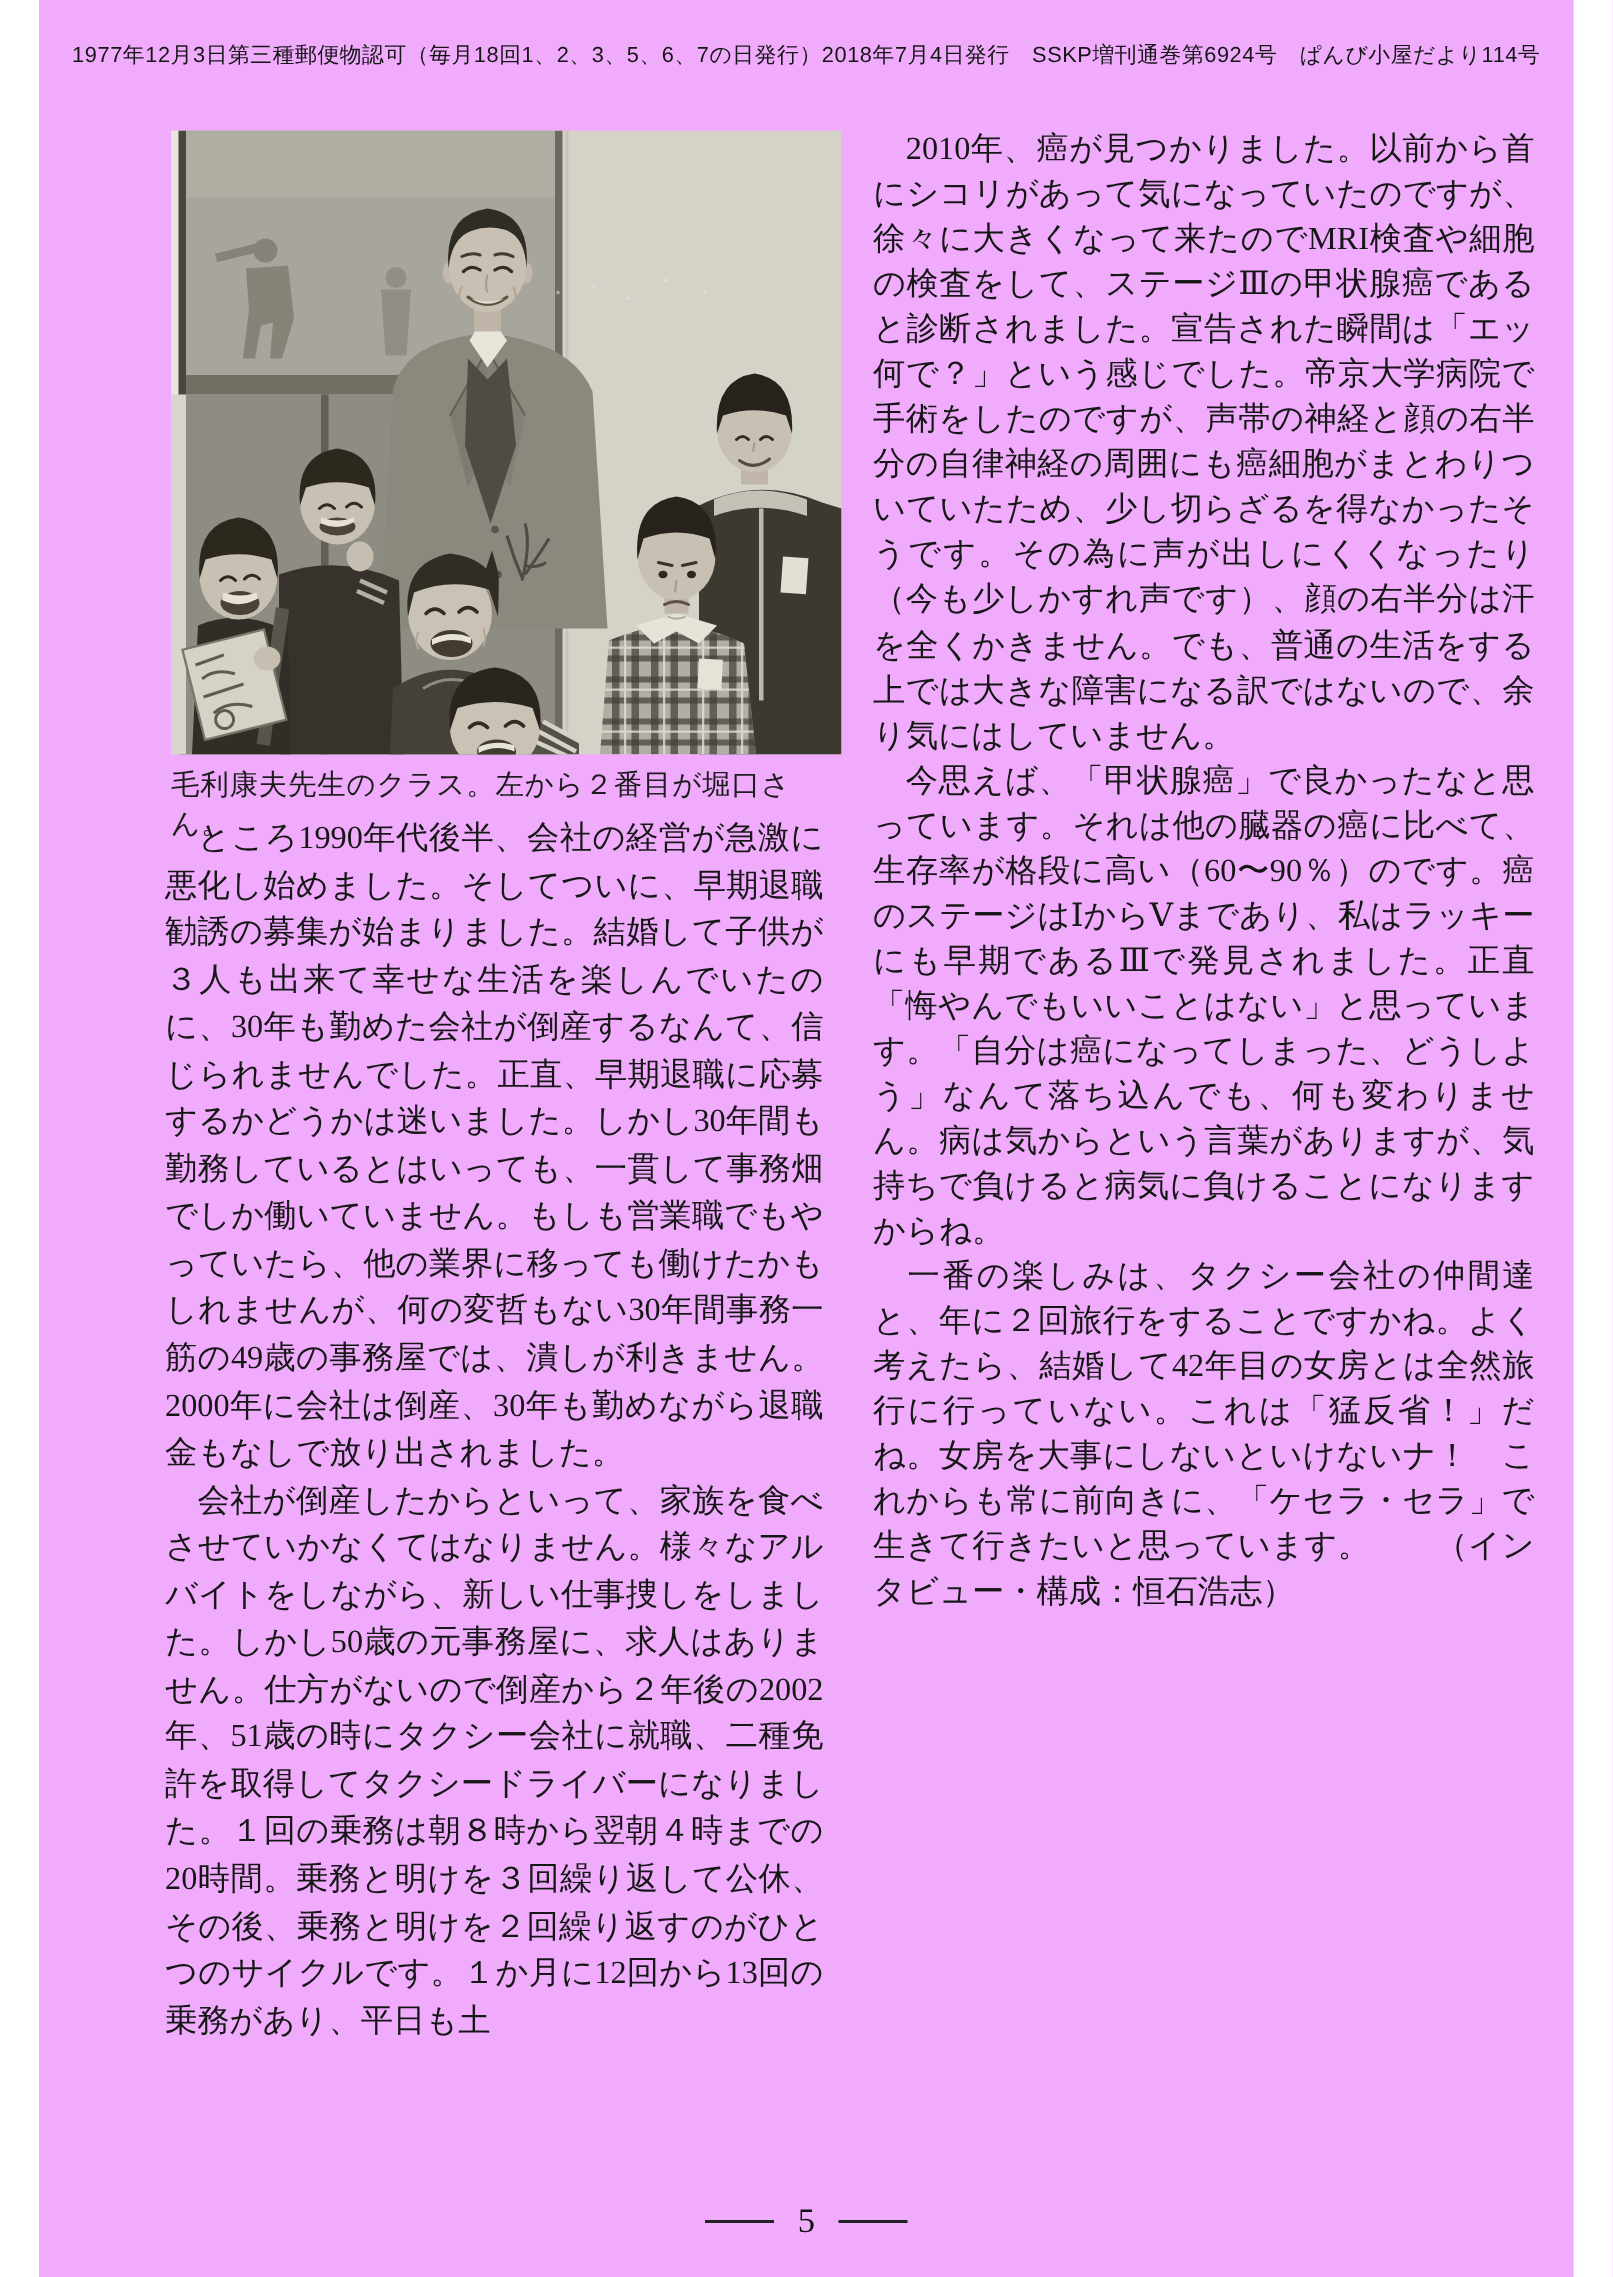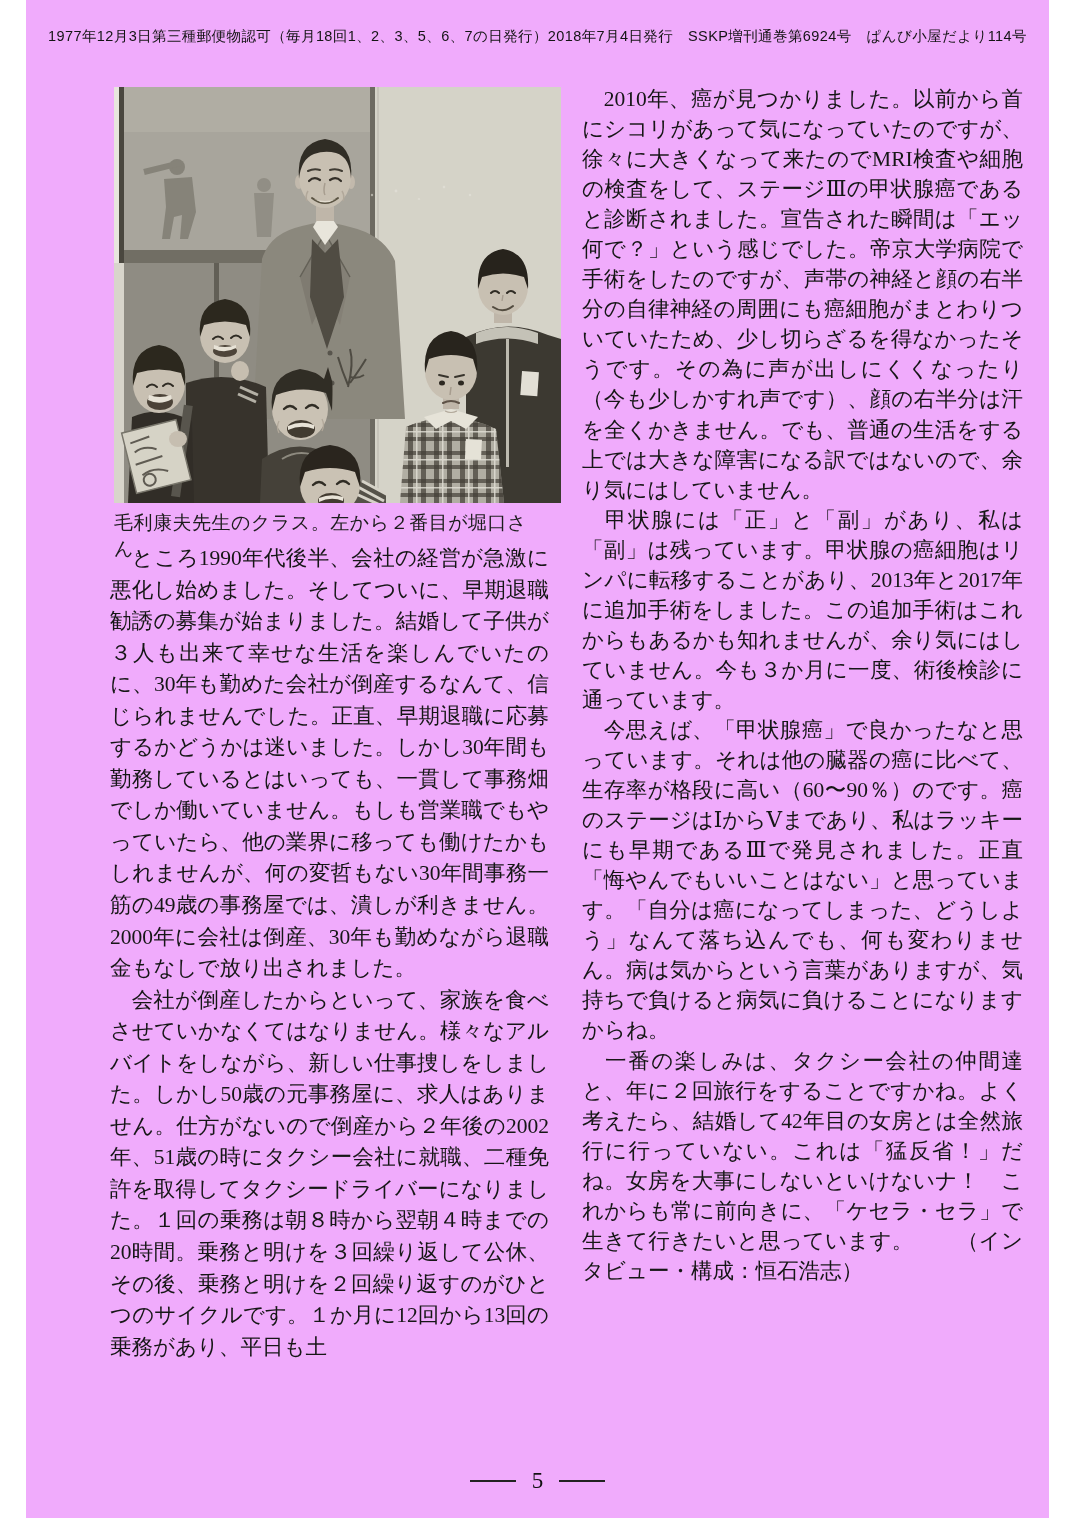--- a/index.html
+++ b/index.html
@@ -263,21 +263,20 @@
     <figcaption class="caption">毛利康夫先生のクラス。左から２番目が堀口さん。</figcaption>
   </figure>
 
   <div class="col col-left">
     <p>　ところ1990年代後半、会社の経営が急激に悪化し始めました。そしてついに、早期退職勧誘の募集が始まりました。結婚して子供が３人も出来て幸せな生活を楽しんでいたのに、30年も勤めた会社が倒産するなんて、信じられませんでした。正直、早期退職に応募するかどうかは迷いました。しかし30年間も勤務しているとはいっても、一貫して事務畑でしか働いていません。もしも営業職でもやっていたら、他の業界に移っても働けたかもしれませんが、何の変哲もない30年間事務一筋の49歳の事務屋では、潰しが利きません。2000年に会社は倒産、30年も勤めながら退職金もなしで放り出されました。</p>
     <p>　会社が倒産したからといって、家族を食べさせていかなくてはなりません。様々なアルバイトをしながら、新しい仕事捜しをしました。しかし50歳の元事務屋に、求人はありません。仕方がないので倒産から２年後の2002年、51歳の時にタクシー会社に就職、二種免許を取得してタクシードライバーになりました。１回の乗務は朝８時から翌朝４時までの20時間。乗務と明けを３回繰り返して公休、その後、乗務と明けを２回繰り返すのがひとつのサイクルです。１か月に12回から13回の乗務があり、平日も土</p>
   </div>
 
   <div class="col col-right">
     <p>　2010年、癌が見つかりました。以前から首にシコリがあって気になっていたのですが、徐々に大きくなって来たのでMRI検査や細胞の検査をして、ステージⅢの甲状腺癌であると診断されました。宣告された瞬間は「エッ何で？」という感じでした。帝京大学病院で手術をしたのですが、声帯の神経と顔の右半分の自律神経の周囲にも癌細胞がまとわりついていたため、少し切らざるを得なかったそうです。その為に声が出しにくくなったり（今も少しかすれ声です）、顔の右半分は汗を全くかきません。でも、普通の生活をする上では大きな障害になる訳ではないので、余り気にはしていません。</p>
-    <p>　甲状腺には「正」と「副」があり、私は「副」は残っています。甲状腺の癌細胞はリンパに転移することがあり、2013年と2017年に追加手術をしました。この追加手術はこれからもあるかも知れませんが、余り気にはしていません。今も３か月に一度、術後検診に通っています。</p>
     <p>　今思えば、「甲状腺癌」で良かったなと思っています。それは他の臓器の癌に比べて、生存率が格段に高い（60〜90％）のです。癌のステージはⅠからⅤまであり、私はラッキーにも早期であるⅢで発見されました。正直「悔やんでもいいことはない」と思っています。「自分は癌になってしまった、どうしよう」なんて落ち込んでも、何も変わりません。病は気からという言葉がありますが、気持ちで負けると病気に負けることになりますからね。</p>
     <p>　一番の楽しみは、タクシー会社の仲間達と、年に２回旅行をすることですかね。よく考えたら、結婚して42年目の女房とは全然旅行に行っていない。これは「猛反省！」だね。女房を大事にしないといけないナ！　これからも常に前向きに、「ケセラ・セラ」で生きて行きたいと思っています。　　（インタビュー・構成：恒石浩志）</p>
   </div>
 
   <div class="footer">
     <span class="rule"></span>
     <span class="page-num">5</span>
     <span class="rule"></span>
   </div>
 

